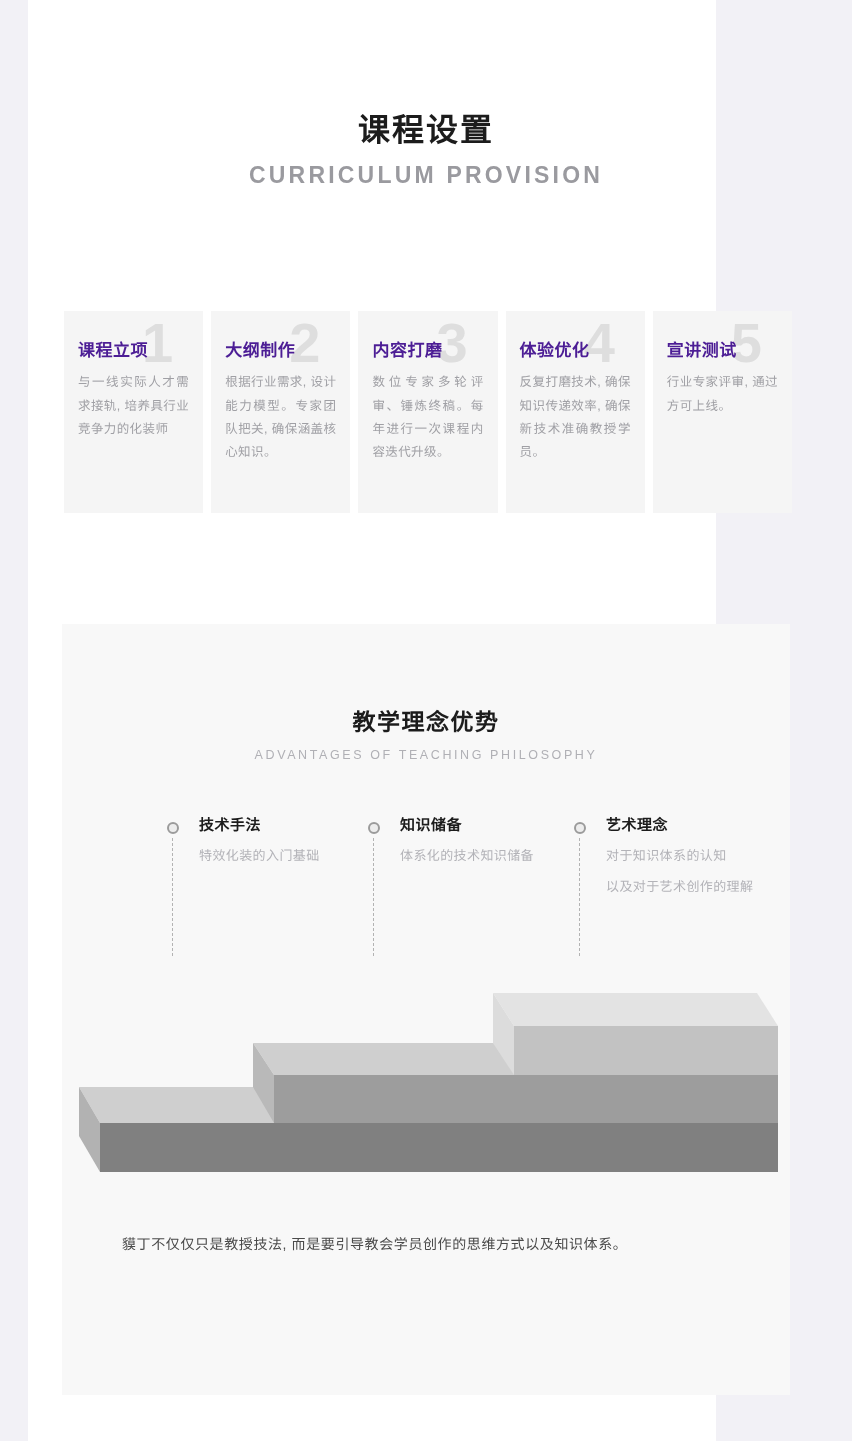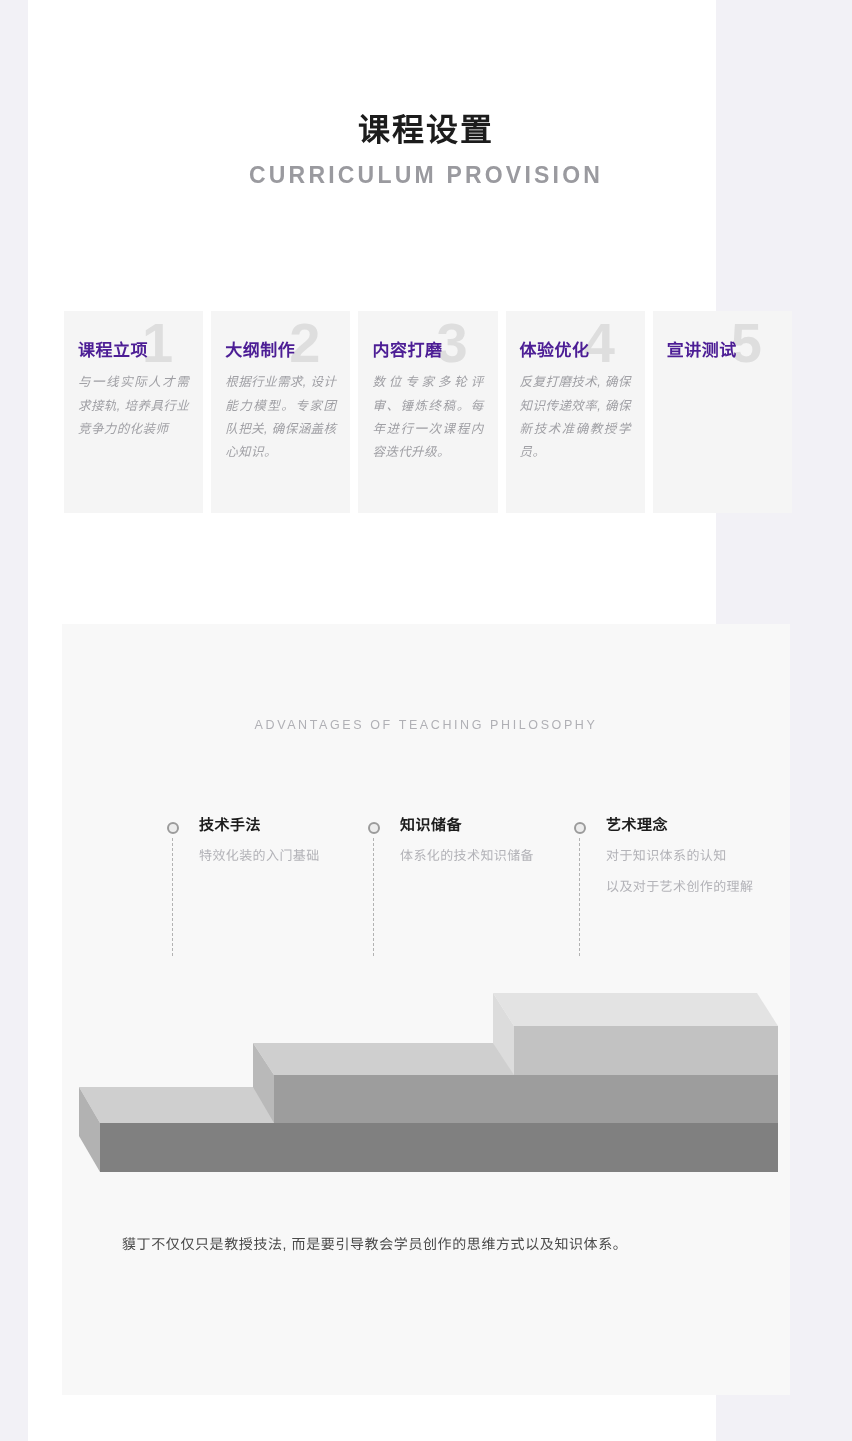--- a/index.html
+++ b/index.html
@@ -49,21 +49,21 @@
     line-height:1;user-select:none;
   }
   .card-title{
     position:relative;z-index:2;
     margin:0;font-size:17px;font-weight:bold;color:#4c1d95;
     letter-spacing:.5px;line-height:1.2;
   }
   .card-desc{
     position:relative;z-index:2;
     margin:10px 0 0 0;font-size:12.5px;color:#a0a0a5;
-    line-height:1.85;letter-spacing:.4px;text-align:justify;font-style:italic;
+    line-height:1.85;letter-spacing:.4px;text-align:justify;
   }
 
   
   .panel{
     position:absolute;left:34px;top:624px;
     width:728px;height:771px;
     background:#f8f8f8;
   }
   .p-hdr{text-align:center;padding-top:84px;}
   .p-hdr-cn{
@@ -147,27 +147,29 @@
 
     <div class="card">
       <div class="card-num">4</div>
       <h3 class="card-title">体验优化</h3>
       <p class="card-desc">反复打磨技术, 确保知识传递效率, 确保新技术准确教授学员。</p>
     </div>
 
     <div class="card">
       <div class="card-num">5</div>
       <h3 class="card-title">宣讲测试</h3>
+      <p class="card-desc">行业专家评审, 通过方可上线。</p>
     </div>
 
   </div>
 
   <div class="panel">
 
     <div class="p-hdr">
+      <h2 class="p-hdr-cn">教学理念优势</h2>
       <div class="p-hdr-en">ADVANTAGES OF TEACHING PHILOSOPHY</div>
     </div>
 
     <div class="miles">
 
       <div class="mile mile-1">
         <span class="dot"></span>
         <span class="dash"></span>
         <div class="mile-txt">
           <h4 class="mile-title">技术手法</h4>

